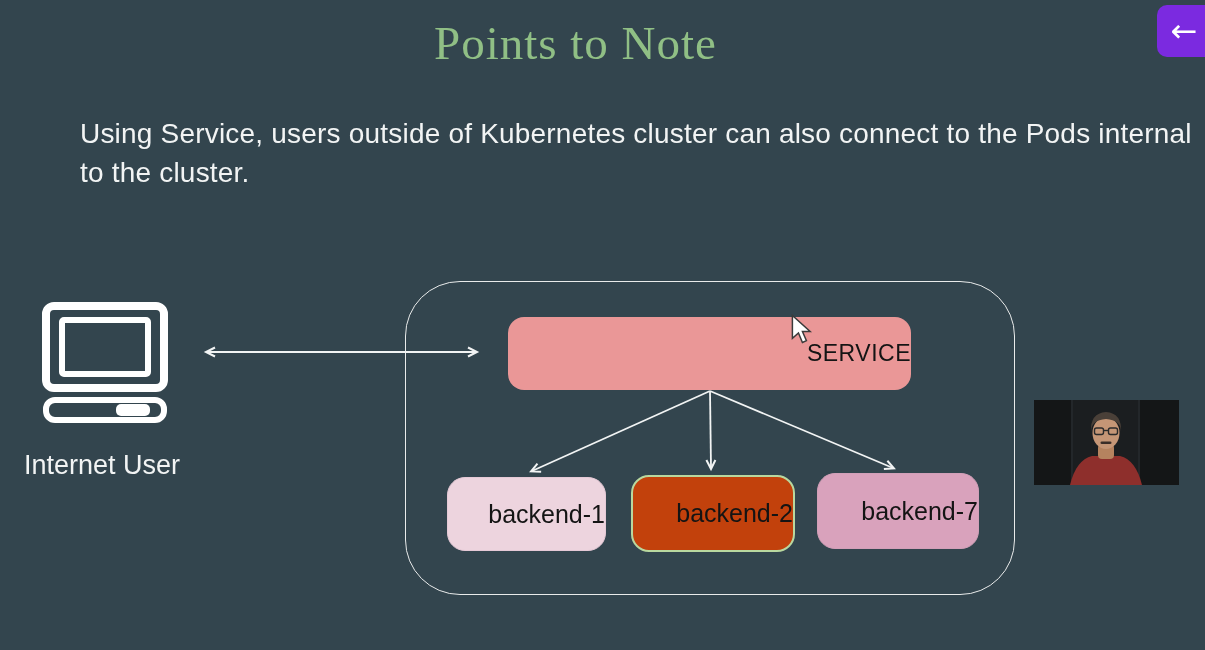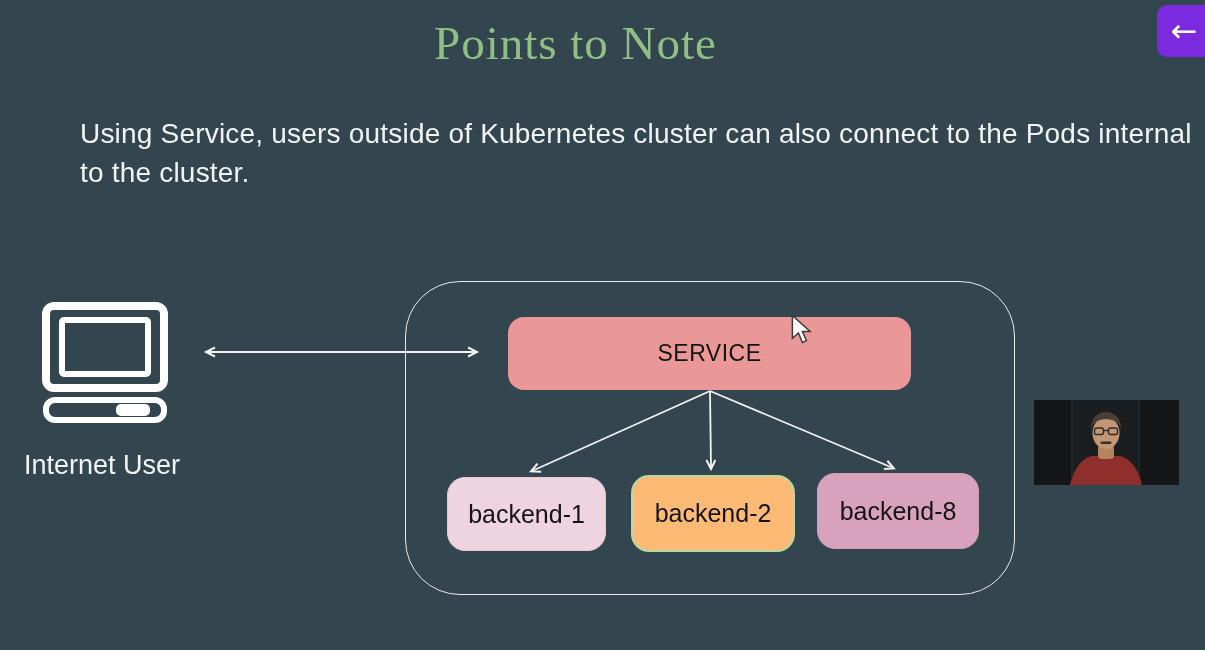--- a/index.html
+++ b/index.html
@@ -16,30 +16,30 @@
     position:absolute;left:36px;top:114px;width:1140px;
     font-size:28px;line-height:39px;color:#f2f4f4;letter-spacing:.2px;margin-left:44px;
   }
   
   .connectors{position:absolute;left:0;top:0;z-index:1;pointer-events:none;}
   .cluster{
     position:absolute;left:405px;top:281px;width:608px;height:312px;
     border:1.5px solid #e9ebeb;border-radius:55px;z-index:0;
   }
   .node{
-    position:absolute;display:flex;align-items:center;justify-content:center;
+    position:absolute;display:flex;align-items:center;justify-content:flex-end;
     color:#141414;z-index:2;
   }
   .service-box{
     left:508px;top:317px;width:403px;height:73px;background:#ea9797;
     border-radius:16px;font-size:23px;letter-spacing:.5px;
   }
   .backend{border-radius:18px;font-size:25px;}
   .backend-1{left:447px;top:477px;width:157px;height:72px;background:#edd4de;border:1px solid #e5c9d6;}
-  .backend-2{left:631px;top:475px;width:160px;height:73px;background:#fdba74;border:2px solid #b9d89f;}
+  .backend-2{left:631px;top:475px;width:160px;height:73px;background:#c2410c;border:2px solid #b9d89f;}
   .backend-3{left:817px;top:473px;width:160px;height:74px;background:#d9a2bc;border:1px solid #d2a0b8;}
   .computer-icon{position:absolute;left:40px;top:301px;z-index:2;}
   .internet-user-label{
     position:absolute;left:24px;top:450px;font-size:27px;color:#f2f4f4;z-index:2;
   }
   
   .webcam{
     position:absolute;left:1034px;top:400px;width:145px;height:85px;
     background:#141617;z-index:4;overflow:hidden;
   }
@@ -82,21 +82,21 @@
     <span>SERVICE</span>
   </div>
 
   <div class="node backend backend-1">
     <span>backend-1</span>
   </div>
   <div class="node backend backend-2">
     <span>backend-2</span>
   </div>
   <div class="node backend backend-3">
-    <span>backend-8</span>
+    <span>backend-7</span>
   </div>
 
   <svg class="computer-icon" width="130" height="122" viewBox="0 0 130 122">
     <rect x="6" y="5" width="118" height="82" rx="8" fill="none" stroke="#ffffff" stroke-width="8"></rect>
     <rect x="22" y="19" width="86" height="54" rx="2" fill="none" stroke="#ffffff" stroke-width="6"></rect>
     <rect x="6" y="99" width="118" height="20" rx="9" fill="none" stroke="#ffffff" stroke-width="6"></rect>
     <rect x="76" y="103" width="34" height="12" rx="5" fill="#ffffff"></rect>
   </svg>
   <div class="internet-user-label">Internet User</div>
 

